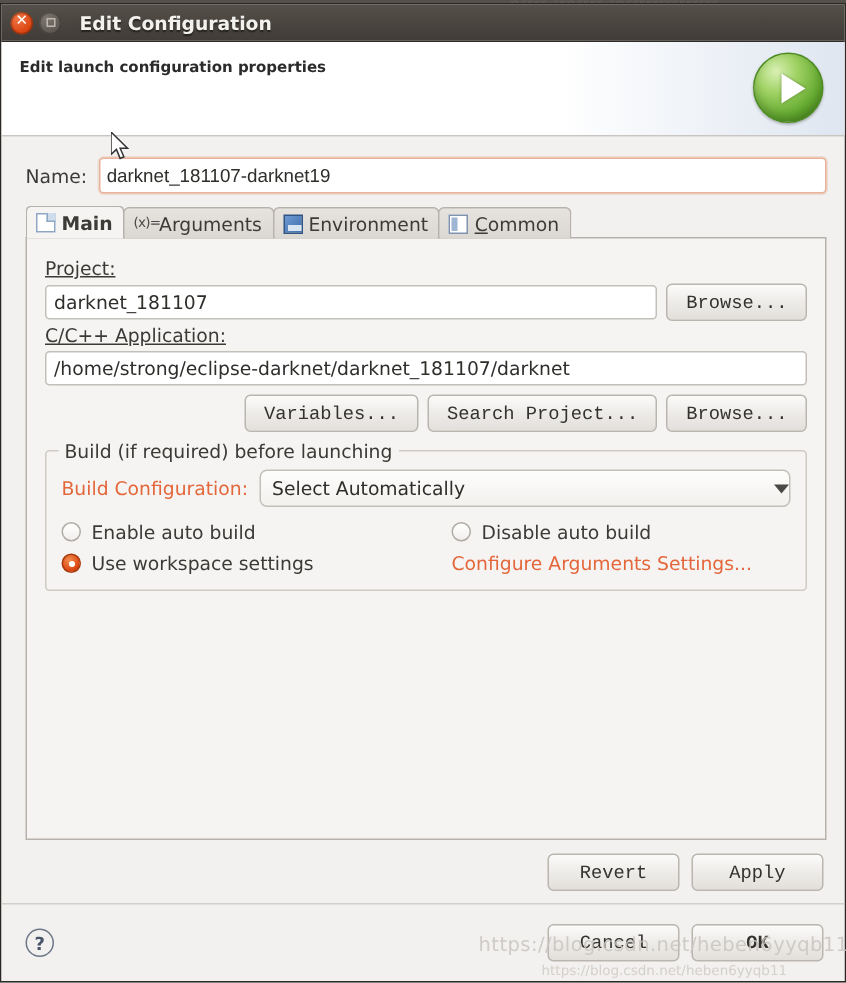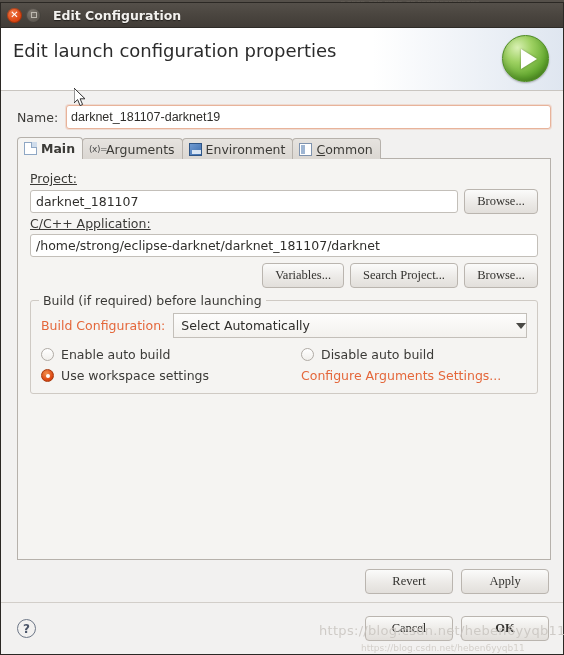--- a/index.html
+++ b/index.html
@@ -72,21 +72,21 @@
 
   
   #header-band {
     flex: 0 0 63px;
     background: #ffffff;
     border-bottom: 1px solid #c9c5c0;
     position: relative;
     padding: 12px 0 0 12px;
   }
   #header-title {
-    font-weight: normal; font-size: 18px; color: #2b2b2b;
+    font-weight: bold; font-size: 10px; color: #2b2b2b;
   }
   #run-badge {
     position: absolute; right: 14px; top: 7px;
     width: 47px; height: 47px; border-radius: 50%;
     background: radial-gradient(circle at 32% 26%, #d9f0b4 0%, #9ed162 32%, #62a82e 68%, #3f7a18 100%);
     border: 1px solid #4b8a20;
     box-shadow: 0 1px 2px rgba(0,0,0,.3), inset 0 -3px 6px rgba(0,0,0,.18);
     display: flex; align-items: center; justify-content: center;
   }
   #run-badge .tri {
@@ -210,21 +210,21 @@
     background: #ffffff; font-family: inherit; font-size: 12.5px;
     color: #2f2e2b; padding: 0 5px; outline: none;
   }
   #project-input { flex: 1 1 auto; }
   #app-input { width: 100%; margin-bottom: 6px; }
 
   .btn {
     height: 25px;
     min-width: 74px;
     padding: 0 12px;
-    font-family: Liberation Serif, serif; font-size: 12.5px;
+    font-family: Liberation Mono, monospace; font-size: 12.5px;
     color: #33322f;
     background: linear-gradient(to bottom, #fbfbfa 0%, #eceae7 55%, #e2dfdb 100%);
     border: 1px solid #bab5af;
     border-radius: 4px;
     cursor: default;
   }
   .btnrow { display: flex; justify-content: flex-end; gap: 6px; }
 
   
   #build-group {
@@ -237,21 +237,21 @@
   }
   #build-group-title {
     position: absolute; top: -8px; left: 8px;
     background: #f5f4f2; padding: 0 4px;
     font-size: 12.5px; color: #3b3a37;
   }
   #buildcfg-row { display: flex; align-items: center; gap: 8px; margin-bottom: 9px; }
   #buildcfg-label { color: #e4673b; font-size: 12.5px; white-space: nowrap; }
   #buildcfg-select {
     flex: 1 1 auto; height: 25px;
-    border: 1px solid #c3bfb9; border-radius: 0;
+    border: 1px solid #c3bfb9; border-radius: 5px;
     background: linear-gradient(to bottom, #fdfdfc 0%, #f3f1ee 100%);
     display: flex; align-items: center; justify-content: space-between;
     padding: 0 0 0 7px;
     font-size: 12.5px; color: #2f2e2b;
   }
   .caret { width: 0; height: 0; border-left: 5px solid transparent; border-right: 5px solid transparent; border-top: 6px solid #4a4945; }
 
   .radio-grid { display: grid; grid-template-columns: 260px 1fr; row-gap: 6px; }
   .radio-item { display: flex; align-items: center; gap: 7px; font-size: 12.5px; color: #3b3a37; }
   .radio {

